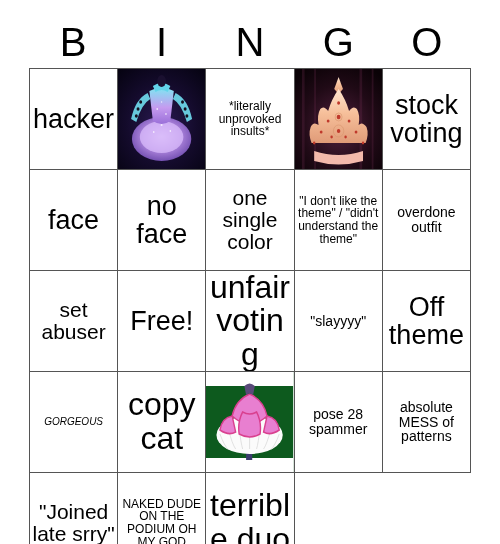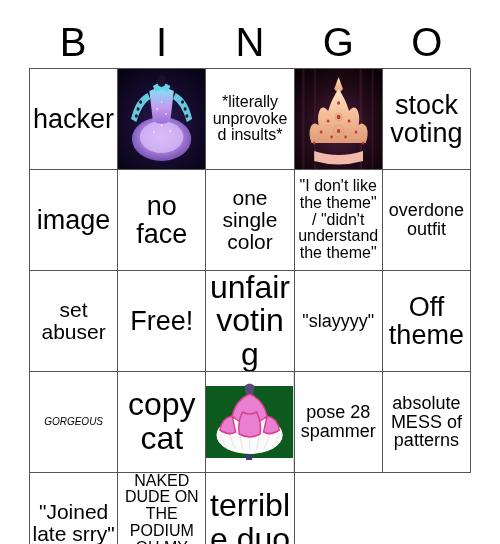--- a/index.html
+++ b/index.html
@@ -65,23 +65,23 @@
     color: #000000;
     line-height: 1.05;
     padding: 1px 2px;
     width: 100%;
     word-wrap: break-word;
   }
   
   .fs-xxl { font-size: 27px; }
   .fs-xl  { font-size: 32px; }
   .fs-l   { font-size: 21px; }
-  .fs-m   { font-size: 18px; }
+  .fs-m   { font-size: 14px; }
   .fs-s   { font-size: 13.5px; }
-  .fs-xs  { font-size: 16px; }
+  .fs-xs  { font-size: 12px; }
   .fs-xxs { font-size: 10px; font-style: italic; }
 
   
   .cell.img-cell { padding: 0; }
   .art {
     width: 100%;
     height: 100%;
     display: block;
   }
   .art svg { display: block; width: 100%; height: 100%; }
@@ -195,21 +195,21 @@
         <circle cx="50" cy="62" r="6"></circle>
               <circle cx="50" cy="48" r="4"></circle>
       </g>
     </svg>
         </div>
       </div>
       <div class="cell">
         <div class="cell-text fs-xxl">stock voting</div>
       </div>
       <div class="cell">
-        <div class="cell-text fs-xxl">image</div>
+        <div class="cell-text fs-xxl">face</div>
       </div>
       <div class="cell">
         <div class="cell-text fs-xxl">no face</div>
       </div>
       <div class="cell">
         <div class="cell-text fs-l">one single color</div>
       </div>
       <div class="cell">
         <div class="cell-text fs-xs">"I don't like the theme" / "didn't understand the theme"</div>
       </div>

